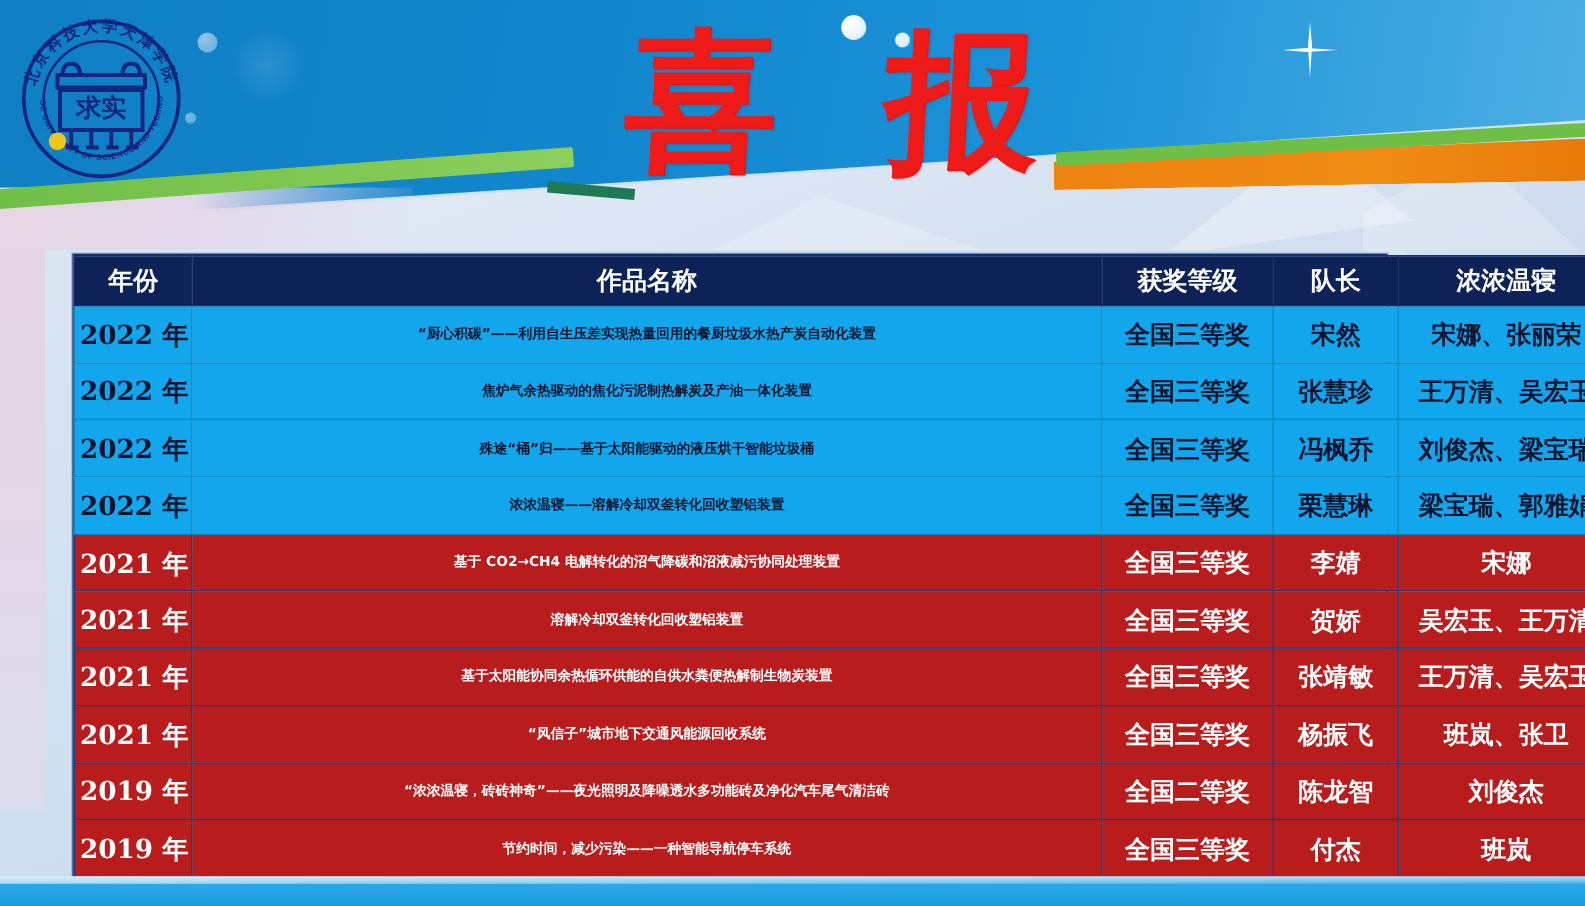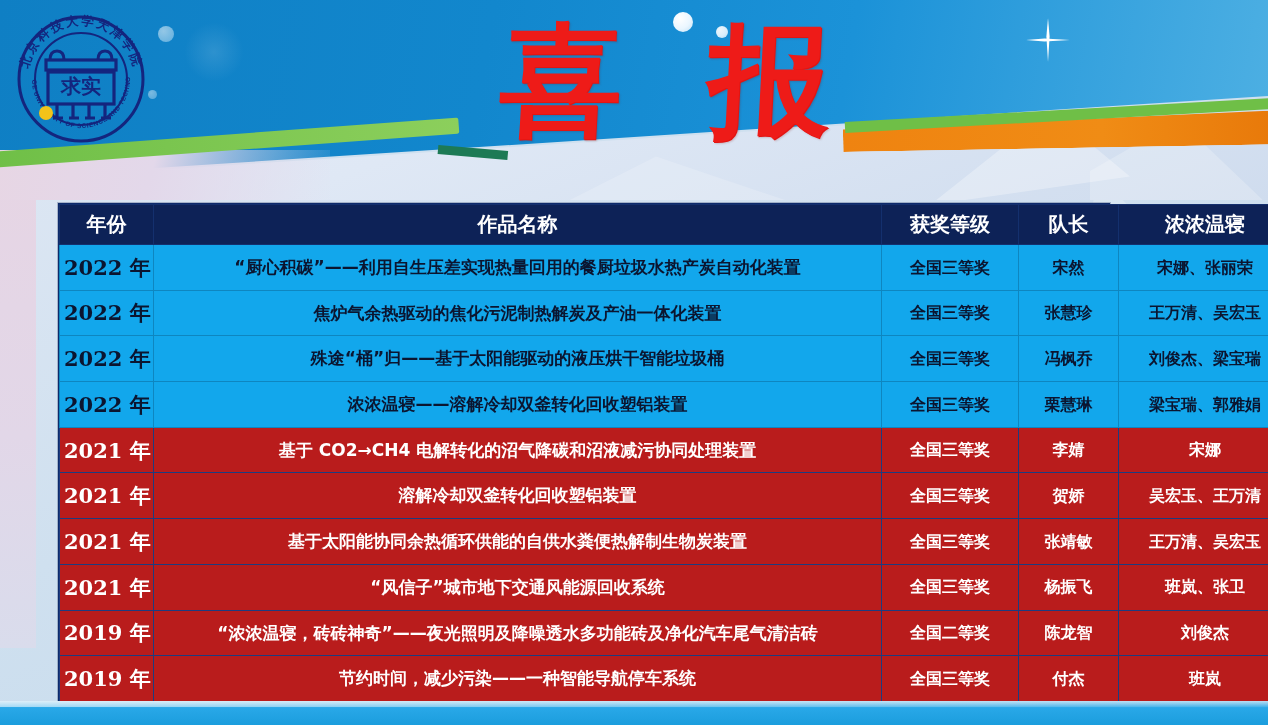--- a/index.html
+++ b/index.html
@@ -184,22 +184,22 @@
   col.c-year { width:94px; }
   col.c-name { width:728px; }
   col.c-award { width:137px; }
   col.c-leader { width:100px; }
   col.c-teacher { width:173px; }
 
   td.year {
     font-family:"DejaVu Serif","Liberation Serif",serif;
     font-size:21px; font-weight:700;
   }
-  td.name { font-size:17px;text-align:center; }
-  td.award, td.leader, td.teacher { font-size:16px;text-align:center; }
+  td.name { font-size:11px;text-align:center; }
+  td.award, td.leader, td.teacher { font-size:20px;text-align:center; }
 </style>
 </head>
 <body>
 
 <div id="poster">
 
   <div class="body-bg">
     <div class="facet-b1"></div>
     <div class="facet-b2"></div>
   </div>

